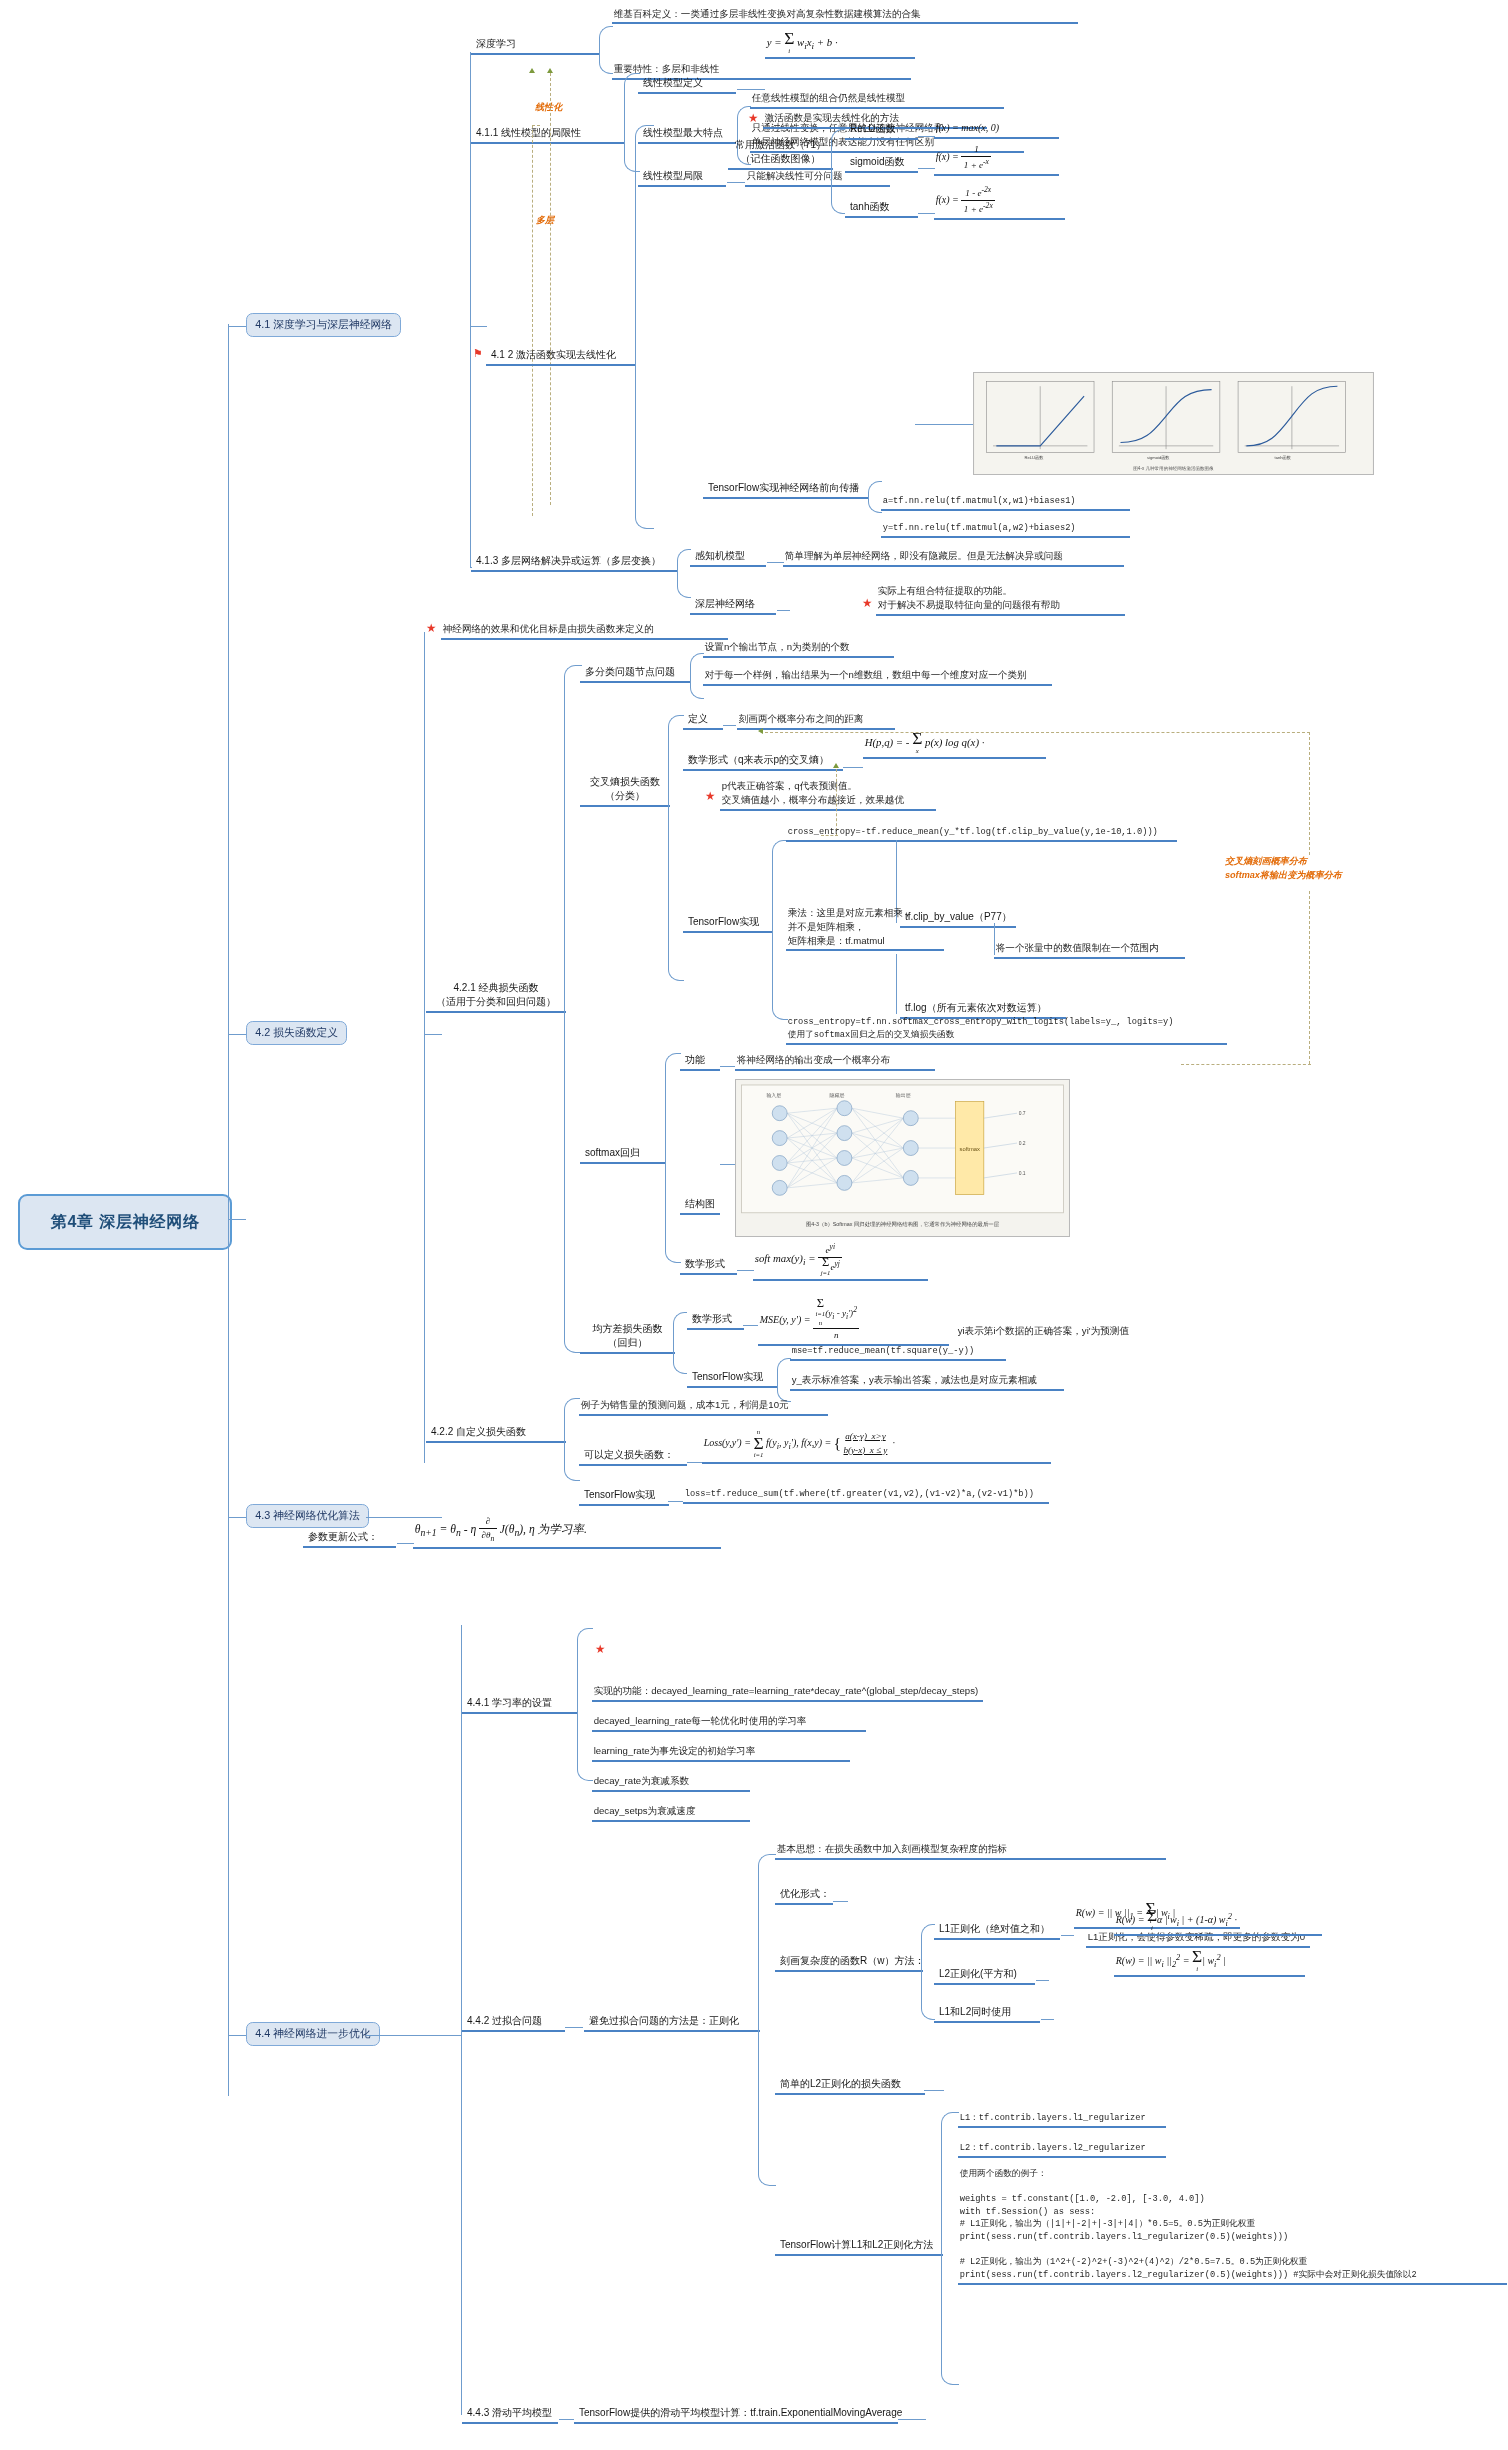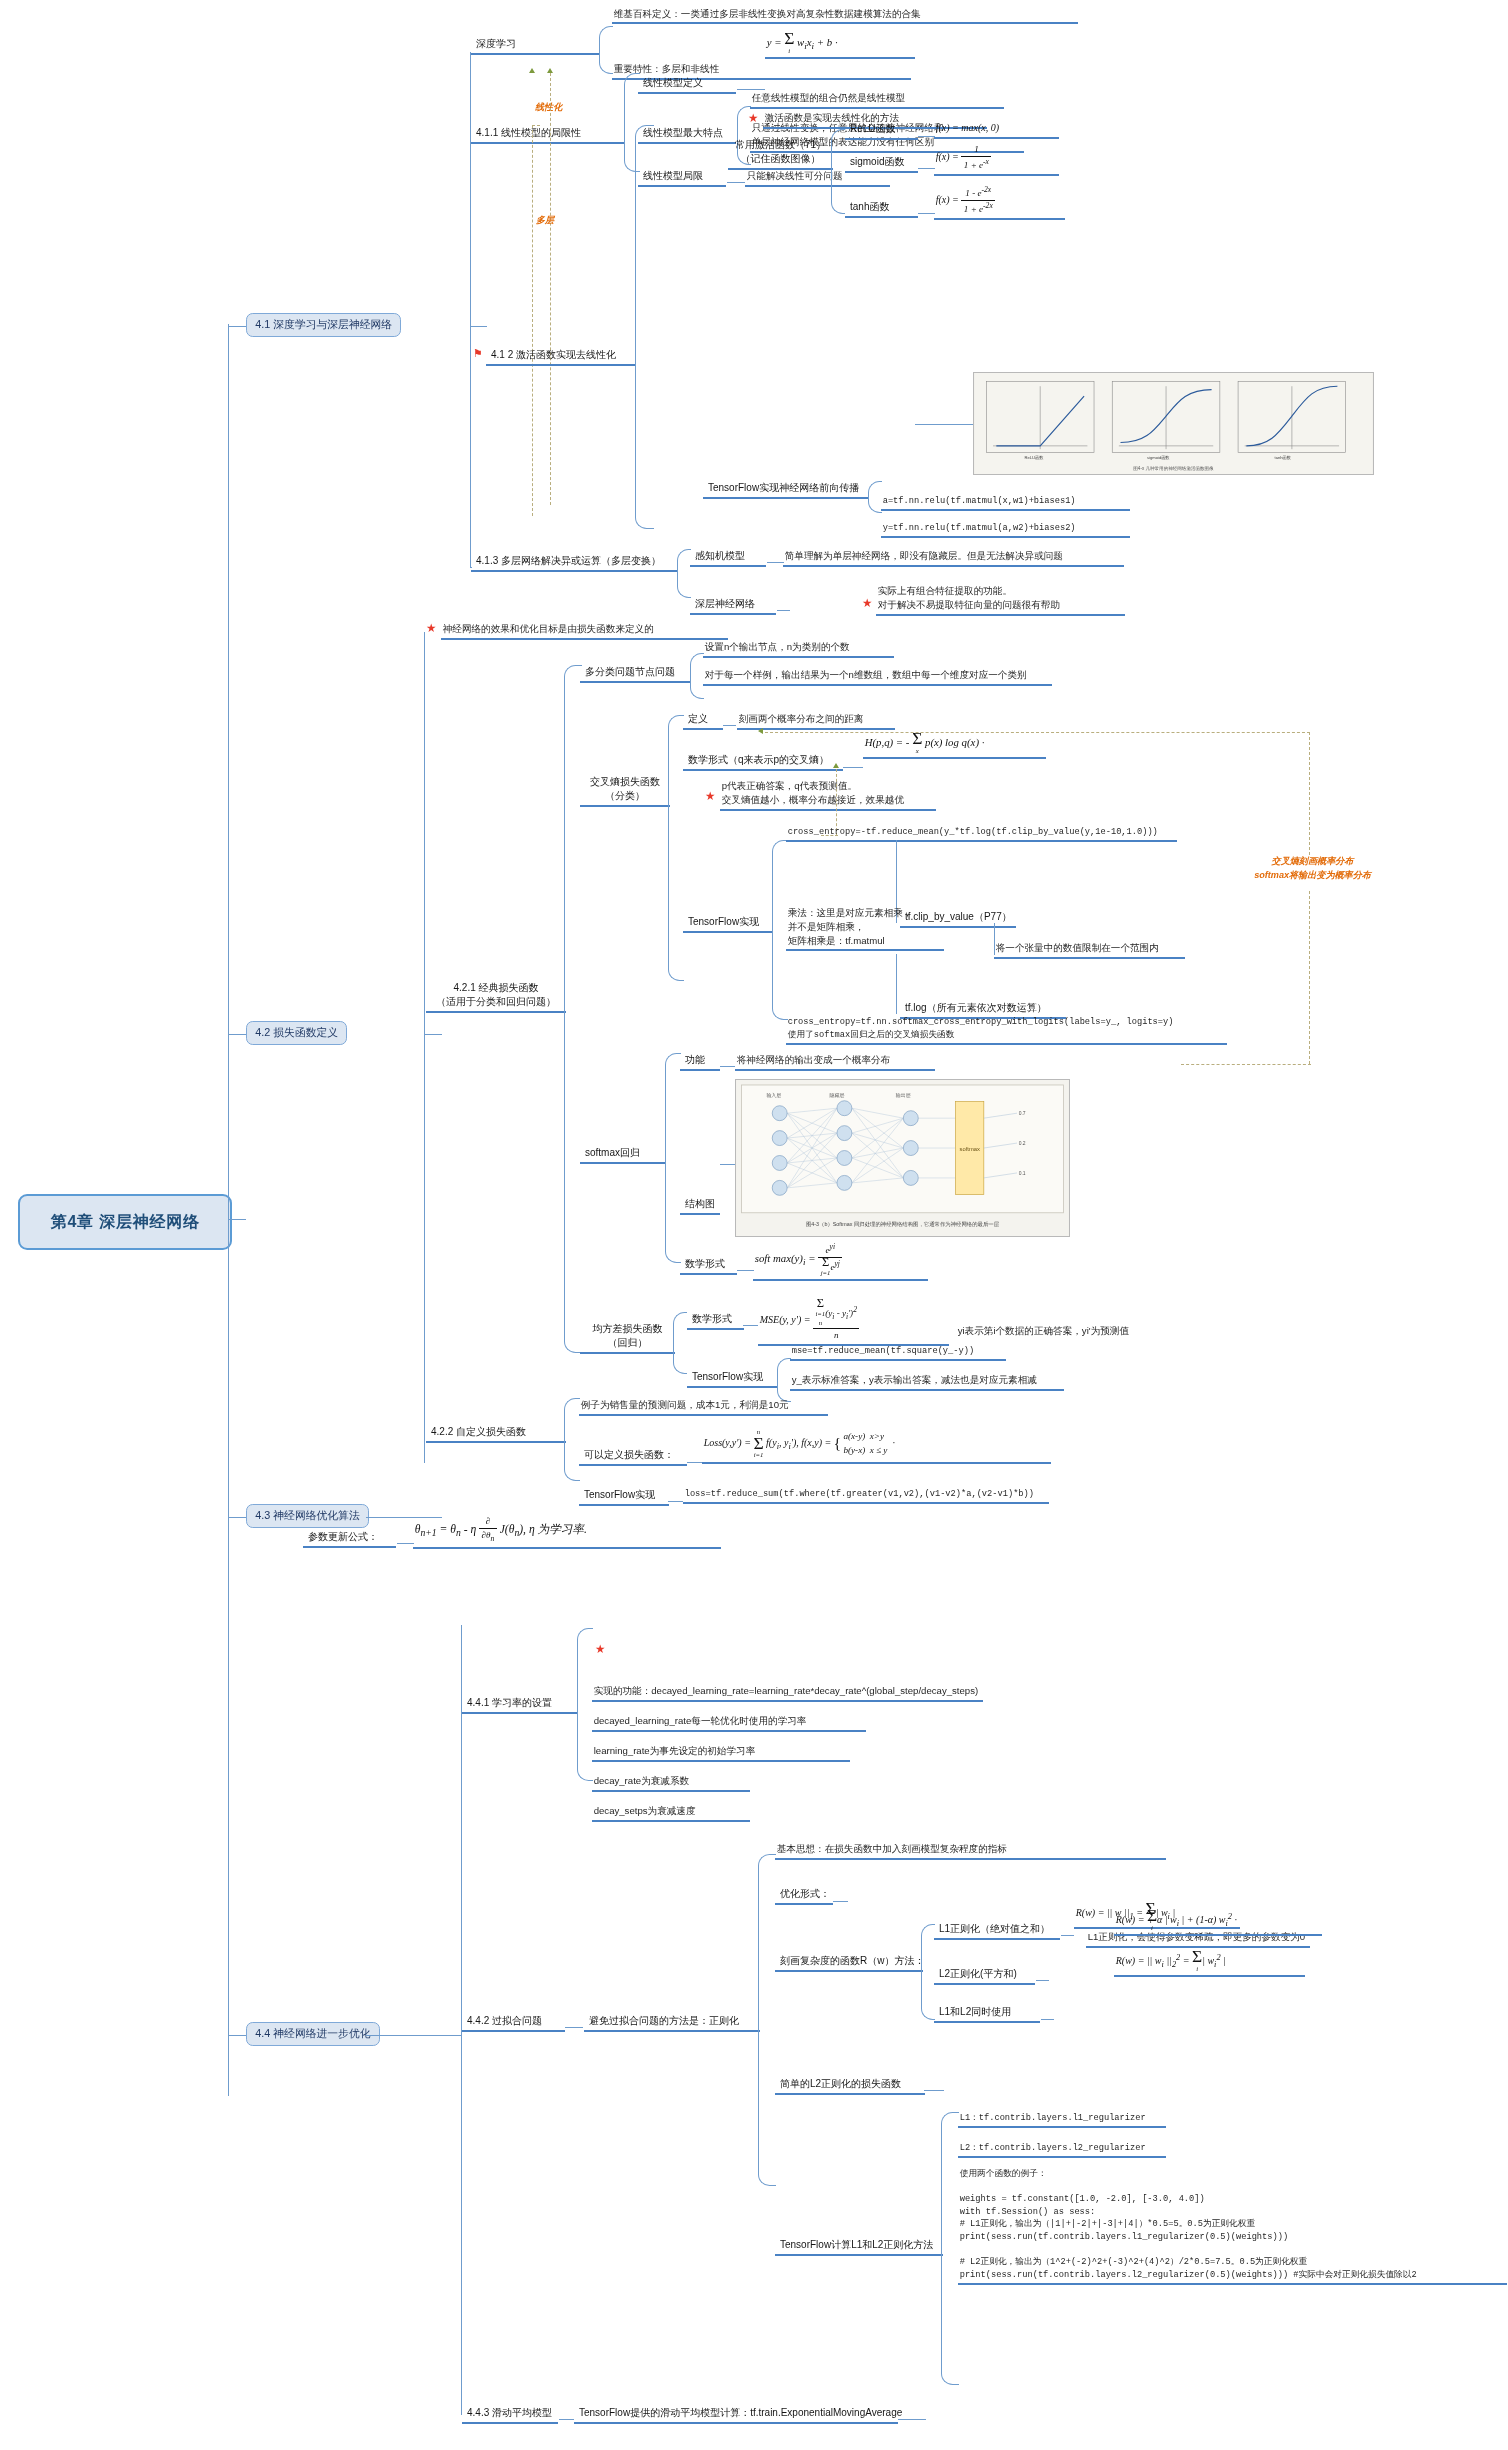--- a/index.html
+++ b/index.html
@@ -86,21 +86,21 @@
   }
   
   .star{
     position:absolute;color:#e8392a;font-size:11.6px;line-height:1;
   }
   .flag{
     position:absolute;color:#e8392a;font-size:10.8px;line-height:1;
   }
   .orangeNote{
     position:absolute;font-size:9.1px;font-weight:bold;font-style:italic;
-    color:#e36c0a;line-height:1.5;text-align:center;white-space:pre-line;
+    color:#e36c0a;line-height:1.5;text-align:left;white-space:pre-line;
   }
   
   .formula{
     position:absolute;font-family:"Liberation Serif","DejaVu Serif",serif;
     font-style:italic;color:#111;white-space:nowrap;
   }
   .frac{display:inline-block;vertical-align:middle;text-align:center;font-size:9.1px;}
   .frac .n{display:block;border-bottom:0.8px solid #111;padding:0 2.5px;}
   .frac .d{display:block;padding:0 2.5px;}
   .sum{display:inline-block;vertical-align:middle;text-align:center;}
@@ -400,21 +400,21 @@
   <div class="topic" style="left:426px;top:1425px;width:140px;">4.2.2 自定义损失函数</div>
   <div class="curve c-tl" style="left:564px;top:1398px;width:15px;height:40px;"></div>
   <div class="curve c-bl" style="left:564px;top:1438px;width:15px;height:42px;"></div>
 
   <div class="node u" style="left:579px;top:1398px;width:249px;">例子为销售量的预测问题，成本1元，利润是10元</div>
 
   <div class="topic" style="left:579px;top:1448px;width:108px;">可以定义损失函数：</div>
   <div class="hline" style="left:687px;top:1462px;width:15px;"></div>
   <div class="formula node u" style="left:702px;top:1427px;width:349px;font-size:10px;">
     Loss(y,y') =&nbsp;<span class="sum"><span class="st">n</span><span class="sg">Σ</span><span class="sb">i=1</span></span>&nbsp;f(y<sub>i</sub>, y<sub>i</sub>'),&nbsp;f(x,y) =
-    <span style="display:inline-block;vertical-align:middle;font-size:15px;font-style:normal;">{</span><span class="frac" style="text-align:left;"><span class="d">a(x-y)&nbsp;&nbsp;x&gt;y</span><span class="d">b(y-x)&nbsp;&nbsp;x ≤ y</span></span> ·
+    <span style="display:inline-block;vertical-align:middle;font-size:15px;font-style:normal;">{</span><span class="frac" style="text-align:center;text-decoration:underline;"><span class="d">a(x-y)&nbsp;&nbsp;x&gt;y</span><span class="d">b(y-x)&nbsp;&nbsp;x ≤ y</span></span> ·
   </div>
 
   <div class="topic" style="left:579px;top:1488px;width:90px;">TensorFlow实现</div>
   <div class="hline" style="left:668px;top:1501px;width:15px;"></div>
   <div class="node u code" style="left:683px;top:1488px;width:366px;">loss=tf.reduce_sum(tf.where(tf.greater(v1,v2),(v1-v2)*a,(v2-v1)*b))</div>
 
   <div class="hline" style="left:366px;top:1517px;width:76px;"></div>
   <div class="topic" style="left:303px;top:1530px;width:93px;">参数更新公式：</div>
   <div class="hline" style="left:397px;top:1543px;width:16.6px;"></div>
   <div class="formula node u" style="left:413px;top:1515px;width:308px;font-size:11.6px;">

